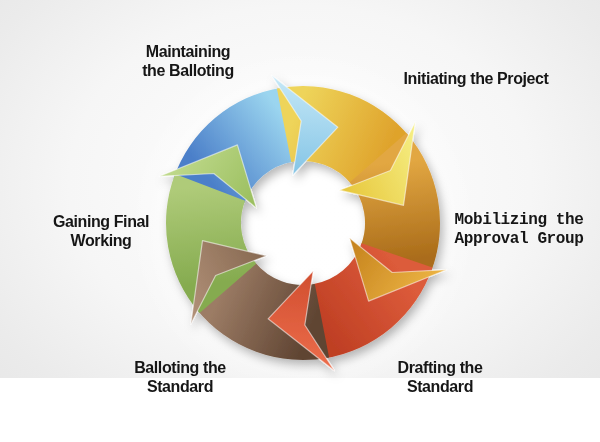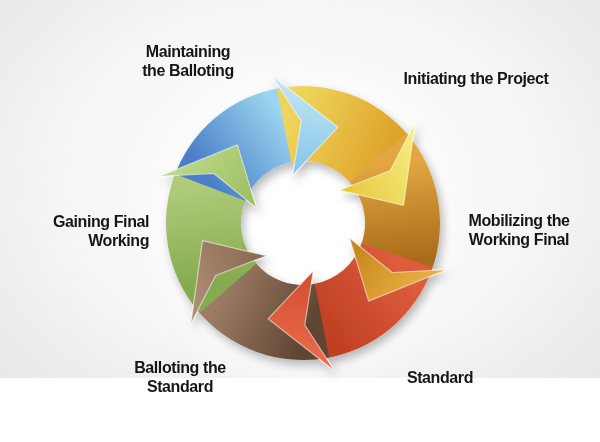--- a/index.html
+++ b/index.html
@@ -14,24 +14,24 @@
   .stage svg{position:absolute;left:0;top:0;}
   .label{
     position:absolute;transform:translate(-50%,-50%);
     text-align:center;white-space:nowrap;
     font-size:16px;font-weight:700;line-height:19px;letter-spacing:-0.4px;
     color:#161616;
   }
   .label .line{display:block;}
   .pos-maintaining{left:188px;top:61px;}
   .pos-initiating{left:476px;top:78px;text-align:center;}
-  .pos-mobilizing{left:519px;top:230px;}
+  .pos-mobilizing{left:519px;top:230px;font-family:Liberation Mono, monospace;}
   .pos-drafting{left:440px;top:377px;}
   .pos-balloting{left:180px;top:377px;}
-  .pos-approval{left:101px;top:231px;text-align:right;}
+  .pos-approval{left:101px;top:231px;}
 </style>
 </head>
 <body>
 
 <div class="stage">
 
   <svg id="cycle-svg" width="600" height="442" viewBox="0 0 600 442">
       <defs>
         <radialGradient id="halo">
           <stop offset="0%" stop-color="#ffffff" stop-opacity="1"></stop>
@@ -113,24 +113,25 @@
     <span class="line">the Balloting</span>
   </div>
 
   <div class="label pos-initiating">
     <span class="line">Initiating the Project</span>
     <span class="line"></span>
   </div>
 
   <div class="label pos-mobilizing">
     <span class="line">Mobilizing the</span>
-    <span class="line">Working Final</span>
+    <span class="line">Approval Group</span>
   </div>
 
   <div class="label pos-drafting">
+    <span class="line">Drafting the</span>
     <span class="line">Standard</span>
   </div>
 
   <div class="label pos-balloting">
     <span class="line">Balloting the</span>
     <span class="line">Standard</span>
   </div>
 
   <div class="label pos-approval">
     <span class="line">Gaining Final</span>

